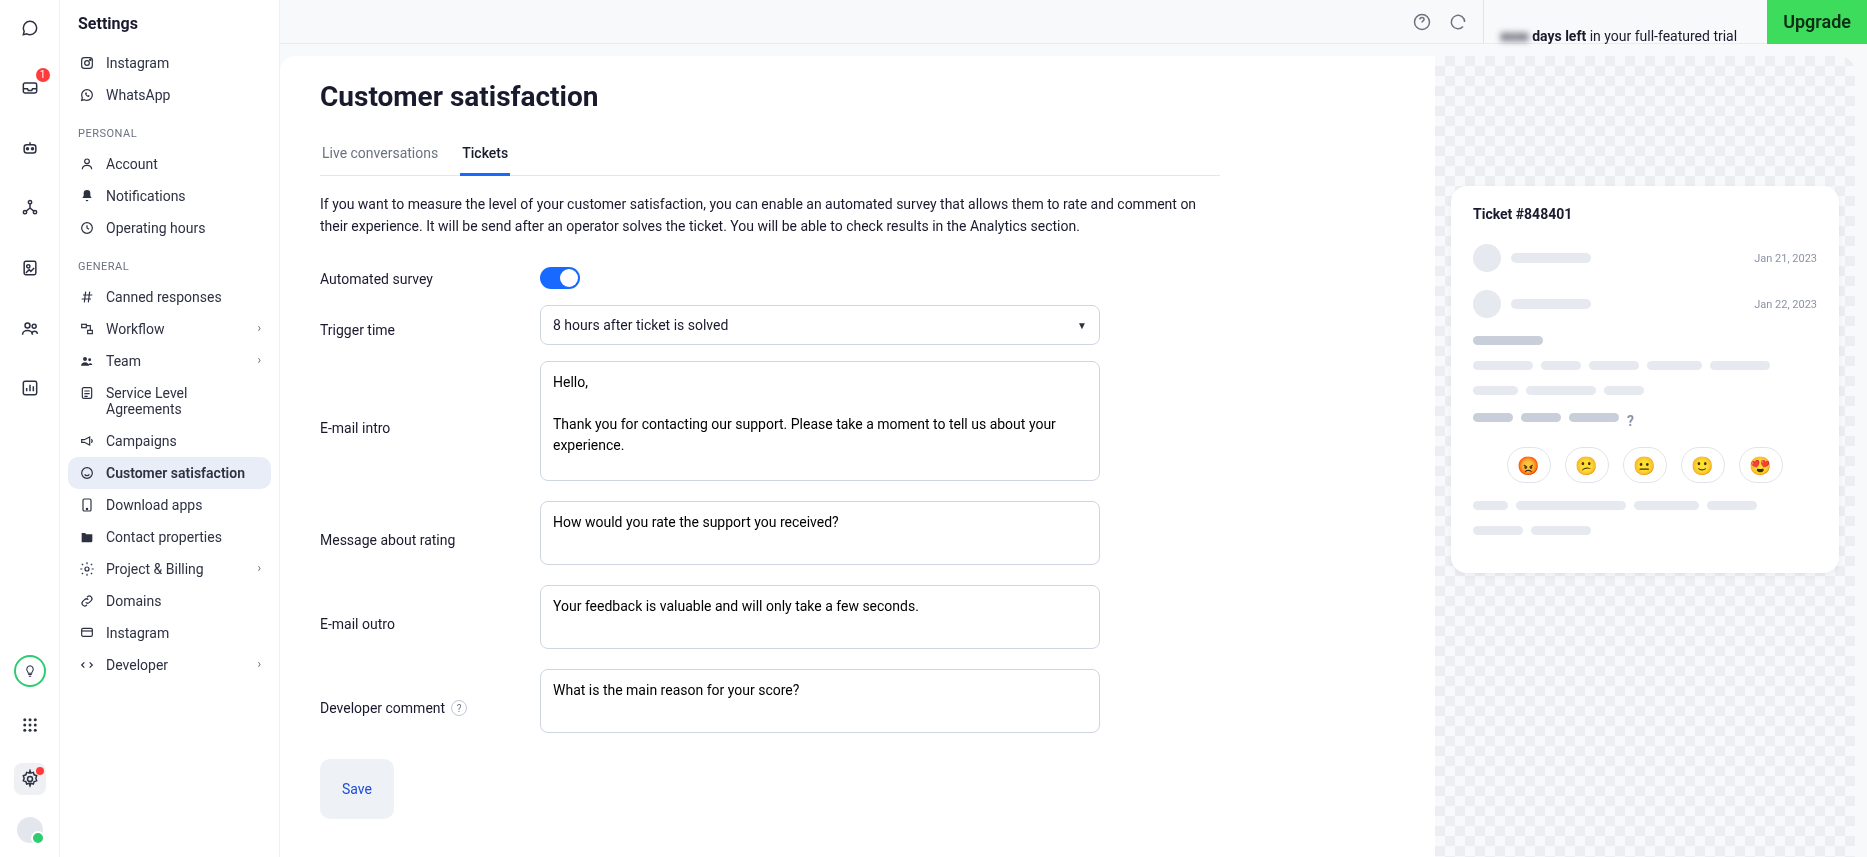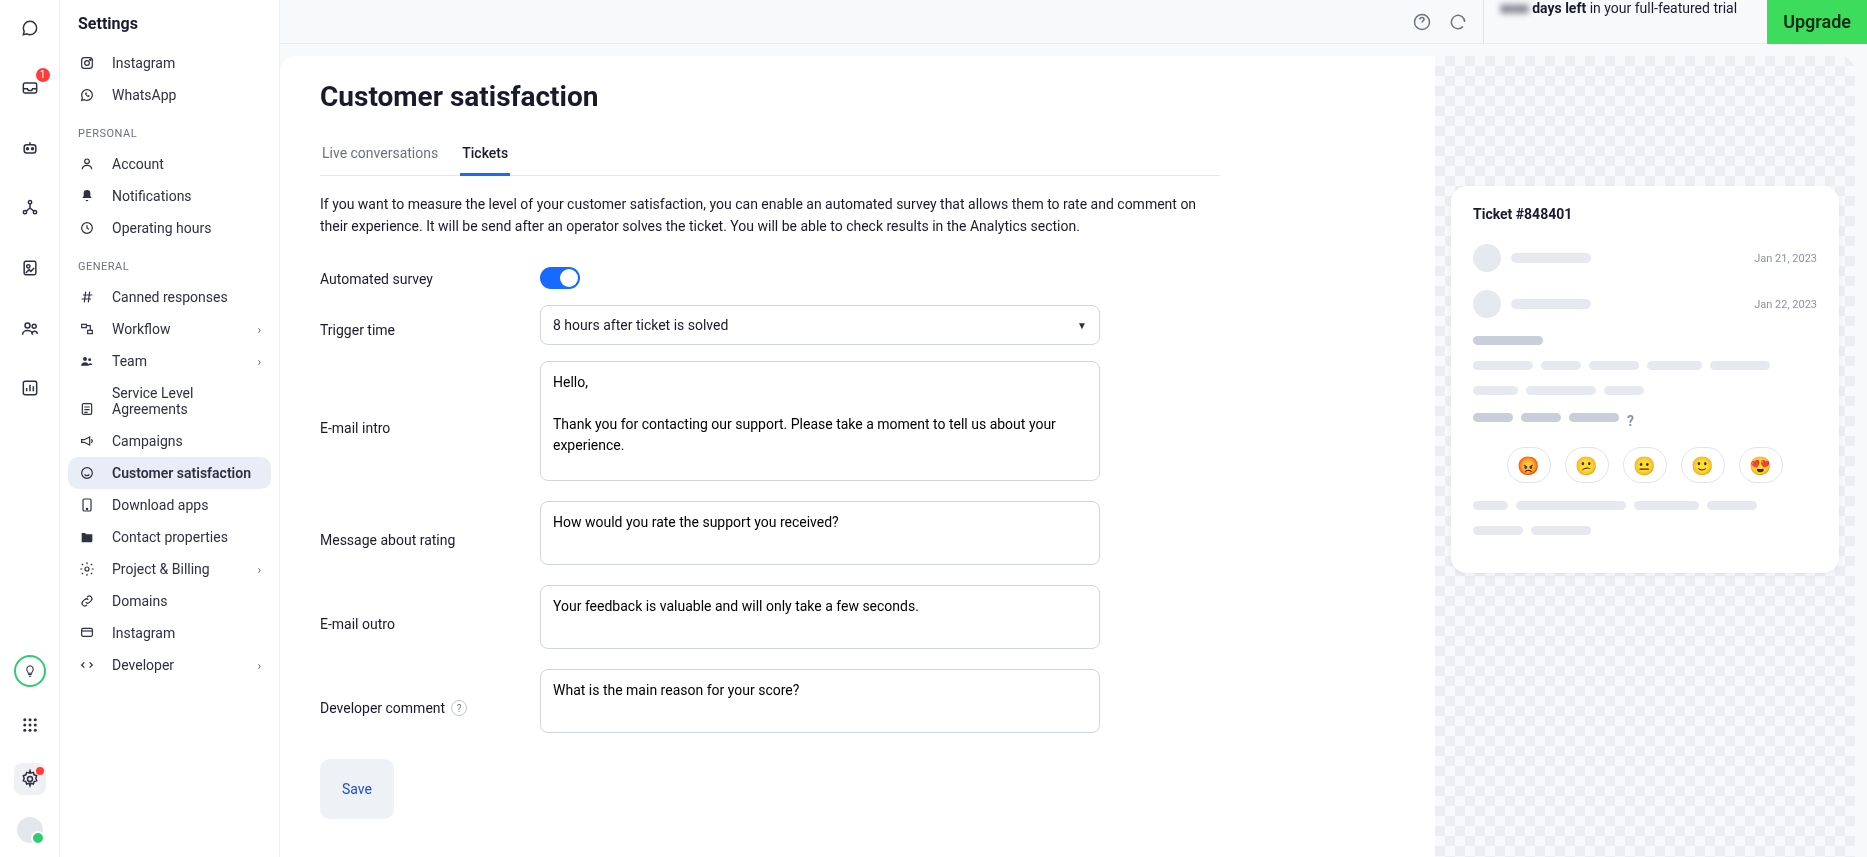--- a/index.html
+++ b/index.html
@@ -11,28 +11,28 @@
 .rail-badge{position:absolute;top:-4px;right:-4px;background:#ff3b3b;color:#fff;font-size:10px;border-radius:8px;padding:0 4px;line-height:14px;min-width:14px;text-align:center}
 .rail-dot{position:absolute;top:4px;right:2px;width:8px;height:8px;border-radius:50%;background:#ff3b3b}
 .rail-spacer{flex:1}
 .rail-bottom{display:flex;flex-direction:column;align-items:center;gap:22px;padding-bottom:14px}
 .bulb-ring{width:32px;height:32px;border:2px solid #2ecc71;border-radius:50%;display:flex;align-items:center;justify-content:center;color:#2d3142}
 .avatar-small{width:26px;height:26px;border-radius:50%;background:#e3e6ed;position:relative}
 .avatar-small::after{content:"";position:absolute;right:-2px;bottom:-2px;width:10px;height:10px;border-radius:50%;background:#2ecc71;border:2px solid #fff}
 .sidebar{width:220px;background:#fff;border-right:1px solid #eef0f4;padding:14px 8px 14px 8px;overflow-y:auto}
 .sidebar-title{font-size:16px;font-weight:700;padding:0 10px 14px}
 .sidebar-section-label{font-size:11px;font-weight:400;letter-spacing:.5px;color:#6b7280;padding:16px 10px 8px}
-.sb-item{display:flex;align-items:flex-end;gap:16px;padding:8px 10px;border-radius:10px;cursor:pointer;font-size:14px;color:#2d3142}
+.sb-item{display:flex;align-items:flex-start;gap:10px;padding:8px 10px;border-radius:10px;cursor:pointer;font-size:14px;color:#2d3142}
 .sb-item.active{background:#e8edf7;font-weight:600}
 .sb-item .chev{margin-left:auto;color:#6b7280;font-size:12px}
 .sb-icon{width:18px;display:flex;justify-content:center;color:#2d3142;flex-shrink:0}
 .header{height:44px;background:#f8f9fb;border-bottom:1px solid #e8ebf0;display:flex;align-items:center;justify-content:flex-end;padding:0 0 0 18px;gap:14px}
 .header-right{display:flex;align-items:center;gap:14px}
 .hdr-icon{width:22px;height:22px;color:#6b7280;cursor:pointer;display:flex;align-items:center;justify-content:center}
-.trial-bar{border-left:1px solid #e0e4ea;padding:0 16px;font-size:14px;color:#1a1a2e;height:44px;display:flex;align-items:flex-start}
+.trial-bar{border-left:1px solid #e0e4ea;padding:0 16px;font-size:14px;color:#1a1a2e;height:44px;display:flex;align-items:flex-end}
 .trial-bar b{filter:blur(3px)}
 .upgrade-btn{background:#3ddc5c;color:#0b2e14;border:none;height:44px;padding:0 16px;font-weight:600;cursor:pointer;font-size:18px}
 .content-wrap{flex:1;display:flex;flex-direction:column}
 .content-body{flex:1;display:flex;overflow:hidden}
 .main-panel{flex:1;background:#fff;margin:12px 0 0 0;border-radius:16px 0 0 0;padding:24px 0 0 40px;overflow-y:auto;min-width:0}
 .main-inner{max-width:900px}
 .page-title{font-size:28px;font-weight:700;margin-bottom:24px}
 .tabs{display:flex;gap:20px;border-bottom:1px solid #e3e6ed;margin-bottom:18px}
 .tab{padding:8px 2px 12px;font-size:14px;cursor:pointer;color:#6b7280;border-bottom:3px solid transparent;margin-bottom:-1px}
 .tab.active{color:#1a1a2e;border-bottom-color:#1769ff;font-weight:500}

